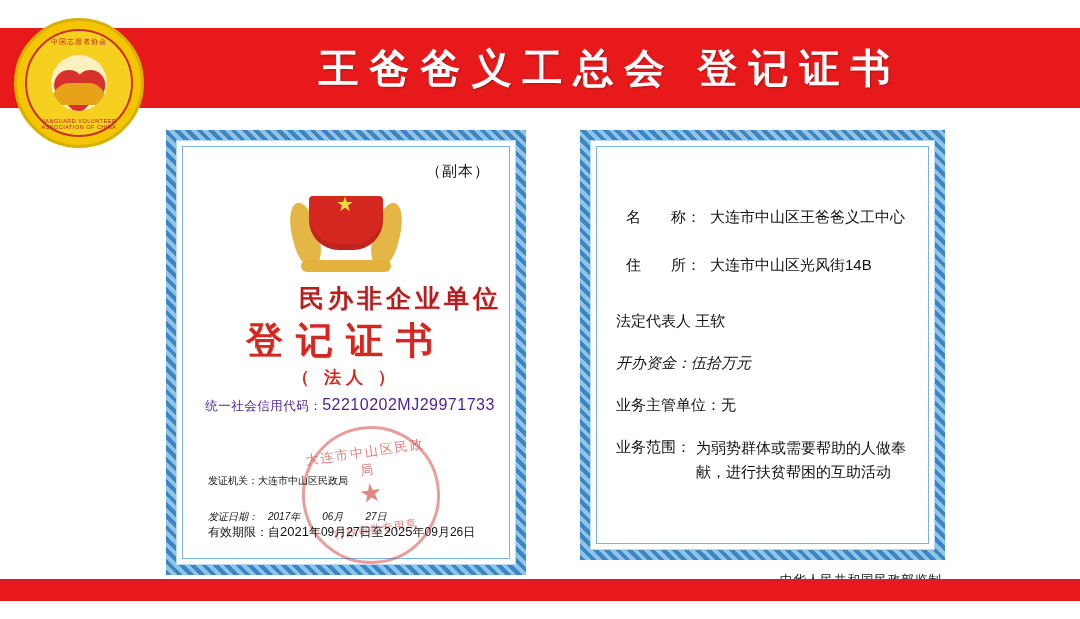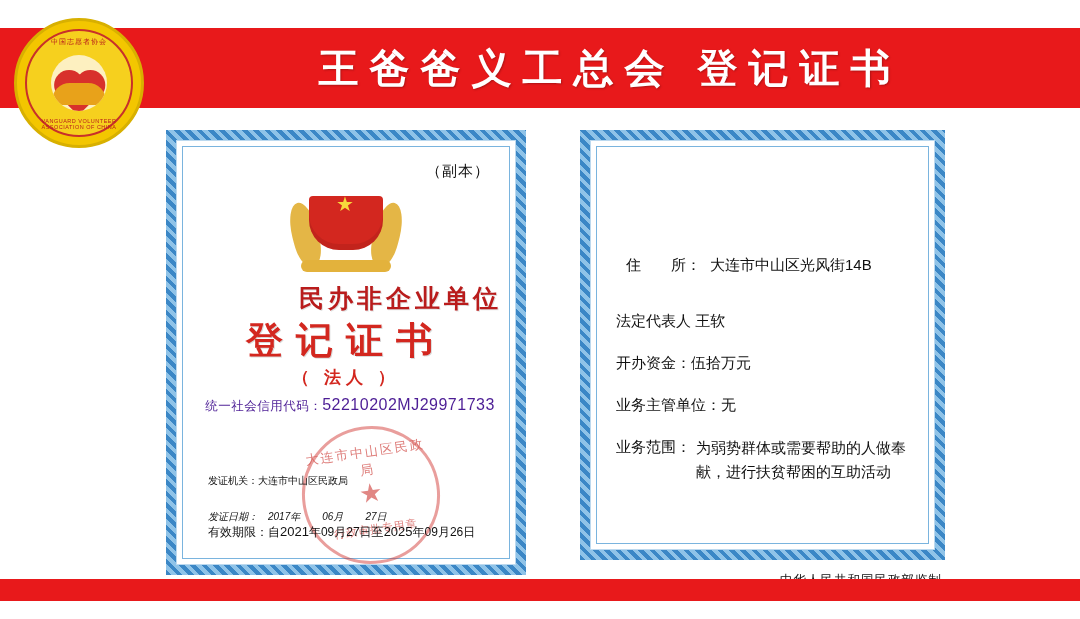--- a/index.html
+++ b/index.html
@@ -356,21 +356,21 @@
     line-height: 1.5;
     white-space: nowrap;
   }
   .field .lbl { display: inline-block; }
   .field .val { }
   .f-name    { top: 52px; }
   .f-name .lbl { width: 84px; }
   .f-addr    { top: 100px; }
   .f-addr .lbl { width: 84px; }
   .f-legal   { top: 156px; left: 12px; }
-  .f-capital { top: 198px; left: 12px; }
+  .f-capital { top: 198px; left: 12px; font-style: italic; }
   .f-auth    { top: 240px; left: 12px; }
   .f-scope   { top: 282px; left: 12px; white-space: normal; }
   .f-scope .lbl { float: left; width: 80px; }
   .f-scope .val { display: block; margin-left: 80px; line-height: 1.6; }
 
   .footer-note {
     position: absolute;
     right: 18px;
     top: 452px;
     font-size: 12.5px;
@@ -440,20 +440,23 @@
           <span>有效期限：自</span><span class="num">2021</span><span>年09月27日至</span><span class="num">2025</span><span>年09月26日</span>
         </div>
 
       </div>
     </div>
 
     <div class="panel panel-right">
       <div class="panel-inner"></div>
       <div class="panel-body">
 
+        <div class="field f-name">
+          <span class="lbl">名　　称：</span><span class="val">大连市中山区王爸爸义工中心</span>
+        </div>
 
         <div class="field f-addr">
           <span class="lbl">住　　所：</span><span class="val">大连市中山区光风街14B</span>
         </div>
 
         <div class="field f-legal">
           <span class="lbl">法定代表人</span><span class="val"> 王软</span>
         </div>
 
         <div class="field f-capital">

